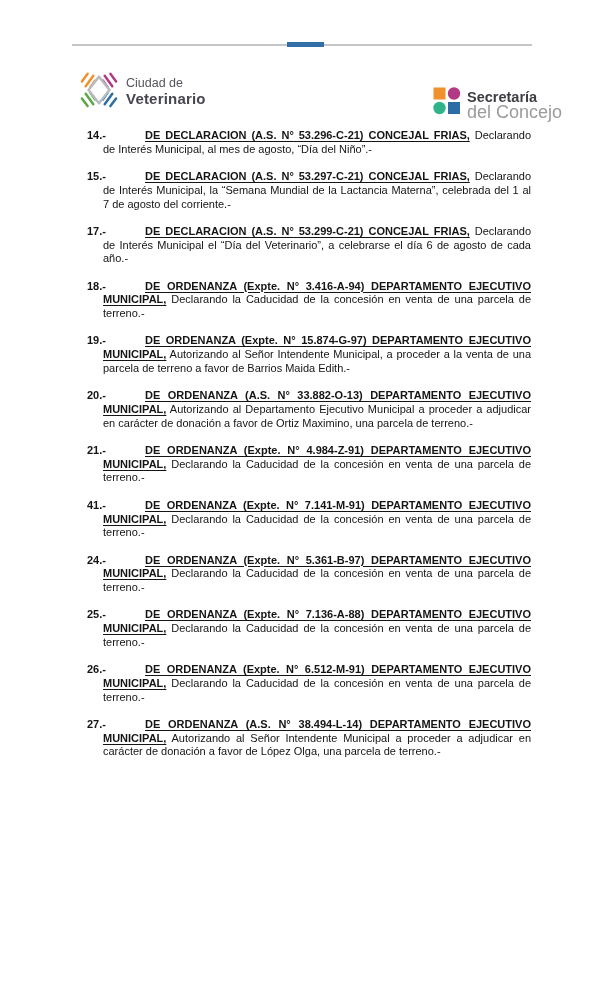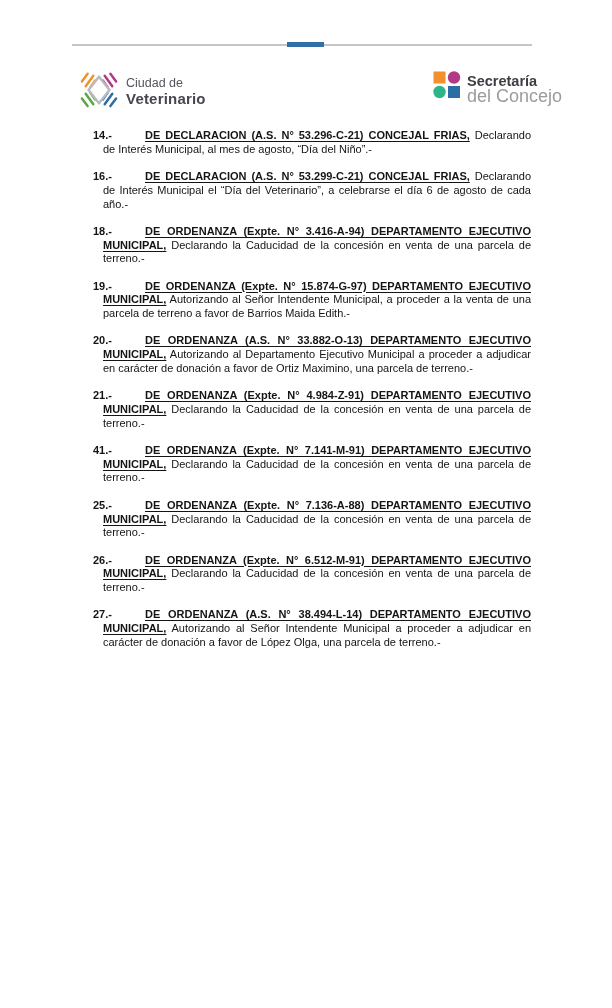--- a/index.html
+++ b/index.html
@@ -18,37 +18,37 @@
   .header-rule-accent{
     position:absolute;left:287px;top:42px;width:37px;height:5px;
     background:#336fa7;
   }
   
   .city-logo{position:absolute;left:80px;top:63px;display:flex;align-items:center;gap:8px;}
   .city-logo-text{display:flex;flex-direction:column;justify-content:center;}
   .city-logo-line1{font-size:12.5px;color:#54545c;line-height:15px;}
   .city-logo-line2{font-size:15px;font-weight:bold;color:#46464e;line-height:16px;letter-spacing:.2px;}
   
-  .concejo-logo{position:absolute;left:433px;top:71px;display:flex;gap:6px;}
+  .concejo-logo{position:absolute;left:433px;top:87px;display:flex;gap:6px;}
   .concejo-logo-text{display:flex;flex-direction:column;padding-top:3px;}
   .concejo-logo-line1{font-size:14.5px;font-weight:bold;color:#3d3d44;line-height:15px;}
   .concejo-logo-line2{font-size:18px;color:#9b9b9b;line-height:15px;}
   
   .content{
     position:absolute;left:81px;top:129px;width:450px;
     font-size:11px;line-height:13.7px;color:#141414;
   }
   .item{
     position:relative;
     padding-left:22px;
     text-align:justify;
     margin-bottom:13.7px;
   }
   .item-num{
-    position:absolute;left:12px;top:0;
+    position:absolute;left:6px;top:0;
     font-weight:bold;
   }
   .item-title{
     font-weight:bold;
     text-decoration:underline;
     text-decoration-thickness:1px;
     text-underline-offset:1.5px;
     margin-left:42px;
   }
 </style>
@@ -108,24 +108,27 @@
       <span class="concejo-logo-line2">del Concejo</span>
     </span>
   </div>
 
   <div class="content">
 
       <div class="item">
         <span class="item-num">14.-</span><span class="item-title">DE DECLARACION (A.S. N° 53.296-C-21) CONCEJAL FRIAS,</span> <span class="item-body">Declarando de Interés Municipal, al mes de agosto, “Día del Niño”.-</span>
       </div>
 
+      <div class="item">
+        <span class="item-num">15.-</span><span class="item-title">DE DECLARACION (A.S. N° 53.297-C-21) CONCEJAL FRIAS,</span> <span class="item-body">Declarando de Interés Municipal, la “Semana Mundial de la Lactancia Materna”, celebrada del 1 al 7 de agosto del corriente.-</span>
+      </div>
 
 
       <div class="item">
-        <span class="item-num">16.-</span><span class="item-title">DE DECLARACION (A.S. N° 53.299-C-21) CONCEJAL FRIAS,</span> <span class="item-body">Declarando de Interés Municipal el “Día del Veterinario”, a celebrarse el día 6 de agosto de cada año.-</span>
+        <span class="item-num">17.-</span><span class="item-title">DE DECLARACION (A.S. N° 53.299-C-21) CONCEJAL FRIAS,</span> <span class="item-body">Declarando de Interés Municipal el “Día del Veterinario”, a celebrarse el día 6 de agosto de cada año.-</span>
       </div>
 
       <div class="item">
         <span class="item-num">18.-</span><span class="item-title">DE ORDENANZA (Expte. N° 3.416-A-94) DEPARTAMENTO EJECUTIVO MUNICIPAL,</span> <span class="item-body">Declarando la Caducidad de la concesión en venta de una parcela de terreno.-</span>
       </div>
 
       <div class="item">
         <span class="item-num">19.-</span><span class="item-title">DE ORDENANZA (Expte. N° 15.874-G-97) DEPARTAMENTO EJECUTIVO MUNICIPAL,</span> <span class="item-body">Autorizando al Señor Intendente Municipal, a proceder a la venta de una parcela de terreno a favor de Barrios Maida Edith.-</span>
       </div>
 
@@ -135,20 +138,23 @@
 
       <div class="item">
         <span class="item-num">21.-</span><span class="item-title">DE ORDENANZA (Expte. N° 4.984-Z-91) DEPARTAMENTO EJECUTIVO MUNICIPAL,</span> <span class="item-body">Declarando la Caducidad de la concesión en venta de una parcela de terreno.-</span>
       </div>
 
 
       <div class="item">
         <span class="item-num">41.-</span><span class="item-title">DE ORDENANZA (Expte. N° 7.141-M-91) DEPARTAMENTO EJECUTIVO MUNICIPAL,</span> <span class="item-body">Declarando la Caducidad de la concesión en venta de una parcela de terreno.-</span>
       </div>
 
+      <div class="item">
+        <span class="item-num">24.-</span><span class="item-title">DE ORDENANZA (Expte. N° 5.361-B-97) DEPARTAMENTO EJECUTIVO MUNICIPAL,</span> <span class="item-body">Declarando la Caducidad de la concesión en venta de una parcela de terreno.-</span>
+      </div>
 
       <div class="item">
         <span class="item-num">25.-</span><span class="item-title">DE ORDENANZA (Expte. N° 7.136-A-88) DEPARTAMENTO EJECUTIVO MUNICIPAL,</span> <span class="item-body">Declarando la Caducidad de la concesión en venta de una parcela de terreno.-</span>
       </div>
 
       <div class="item">
         <span class="item-num">26.-</span><span class="item-title">DE ORDENANZA (Expte. N° 6.512-M-91) DEPARTAMENTO EJECUTIVO MUNICIPAL,</span> <span class="item-body">Declarando la Caducidad de la concesión en venta de una parcela de terreno.-</span>
       </div>
 
       <div class="item">

